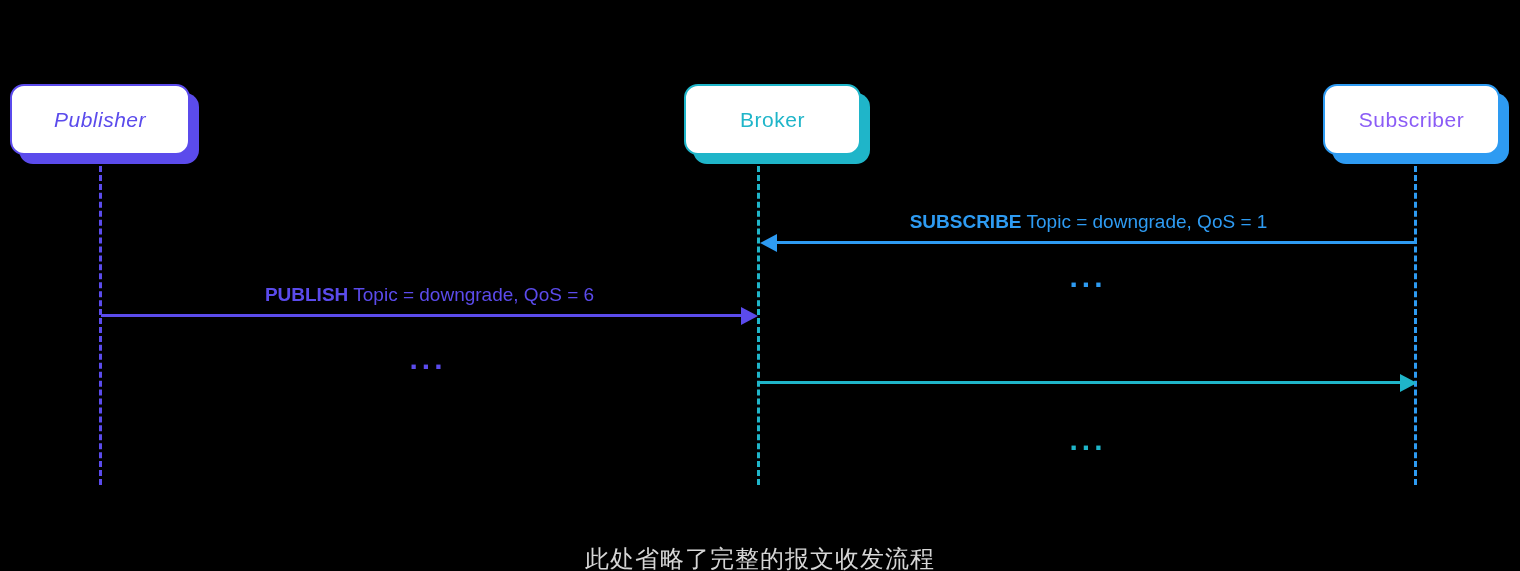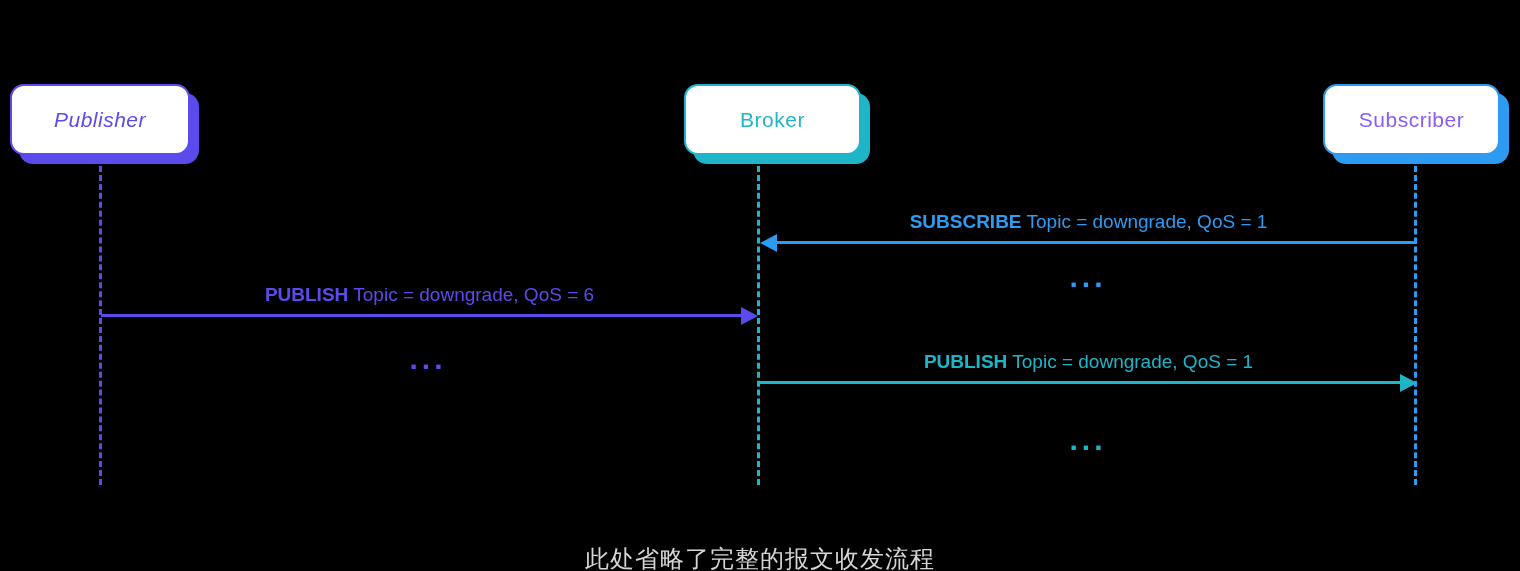--- a/index.html
+++ b/index.html
@@ -148,23 +148,20 @@
 
   <div class="message msg-publish-in">
     <div class="msg-label c-purple">
       <span class="kw">PUBLISH</span><span class="rest">Topic = downgrade, QoS = 6</span>
     </div>
     <div class="msg-line line-from-left bg-purple"></div>
     <div class="arrowhead point-right ar-purple"></div>
   </div>
 
   <div class="message msg-publish-out">
-    <div class="msg-label c-teal">
-      <span class="kw">PUBLISH</span><span class="rest">Topic = downgrade, QoS = 1</span>
-    </div>
     <div class="msg-line line-from-left bg-teal"></div>
     <div class="arrowhead point-right ar-teal"></div>
   </div>
 
   <div class="ellipsis ellipsis-broker-sub-1 c-blue">...</div>
   <div class="ellipsis ellipsis-pub-broker c-purple">...</div>
   <div class="ellipsis ellipsis-broker-sub-2 c-teal">...</div>
 
   <div class="caption">此处省略了完整的报文收发流程</div>
 

